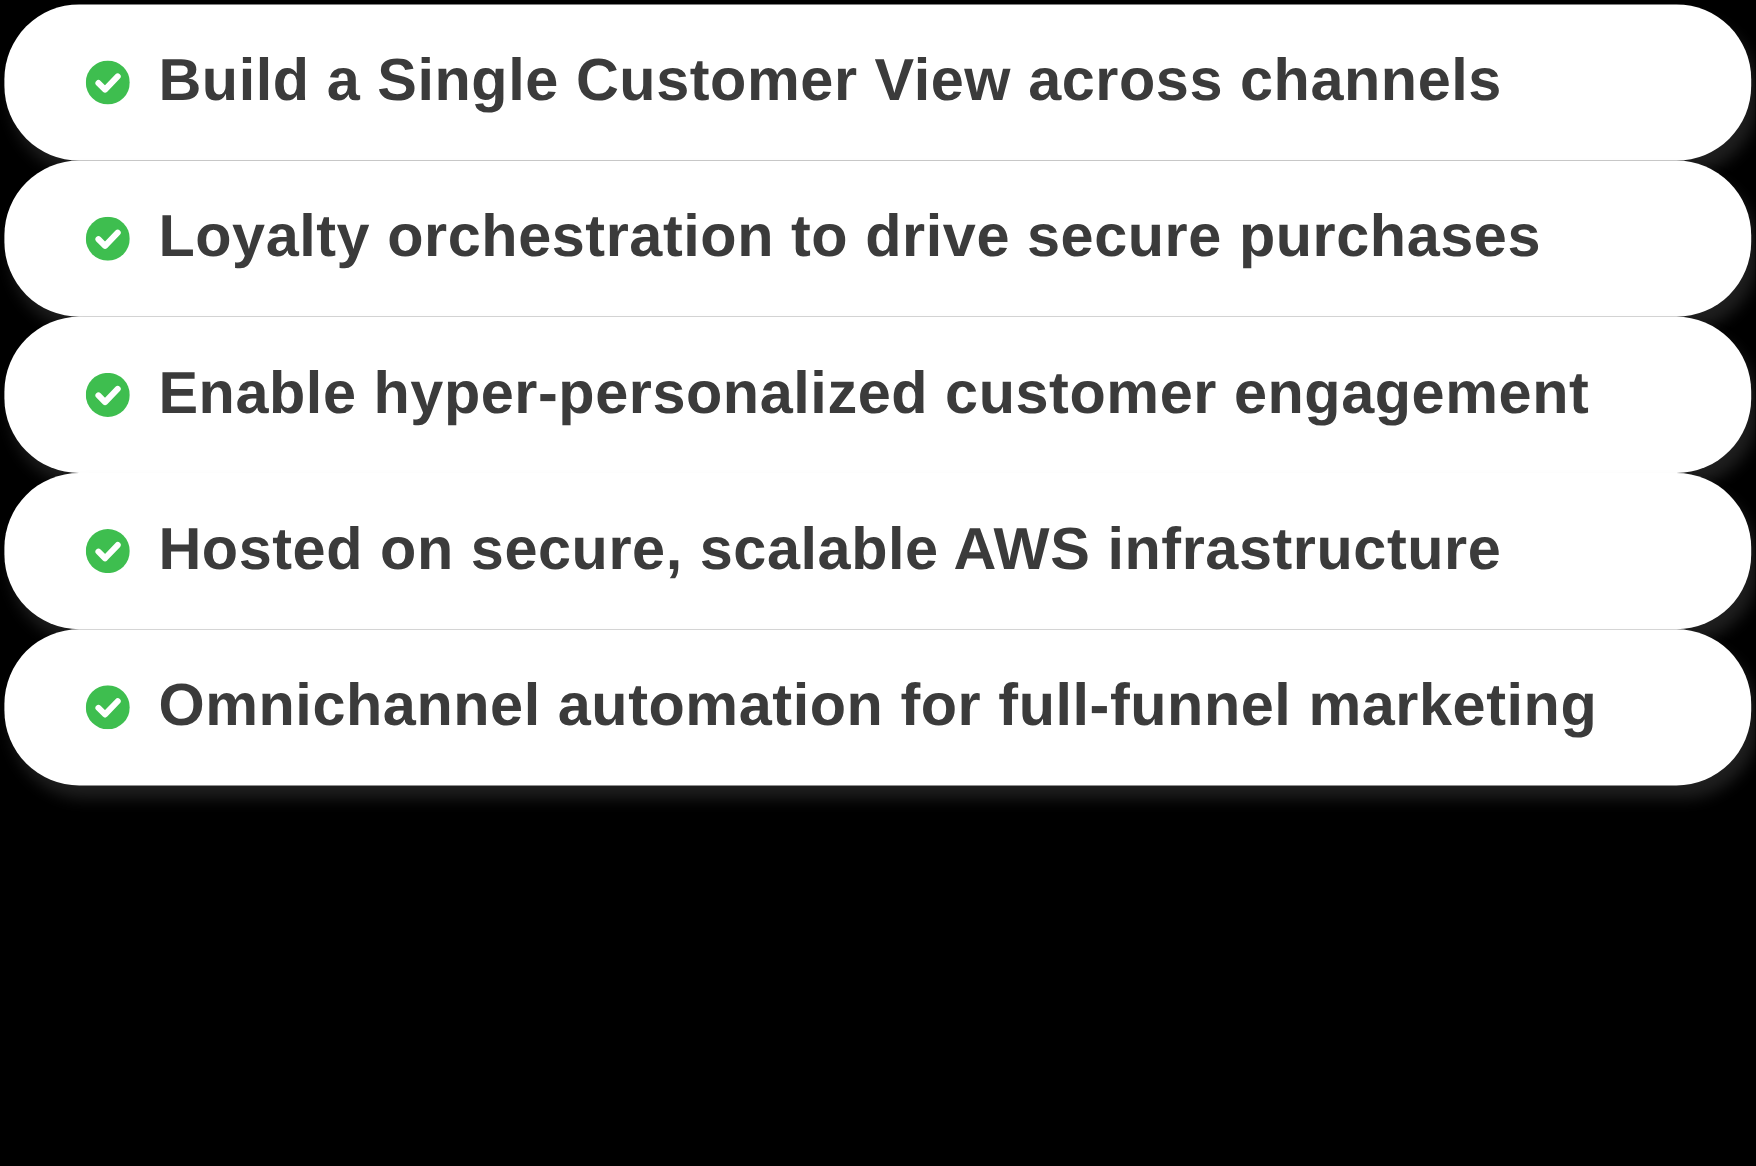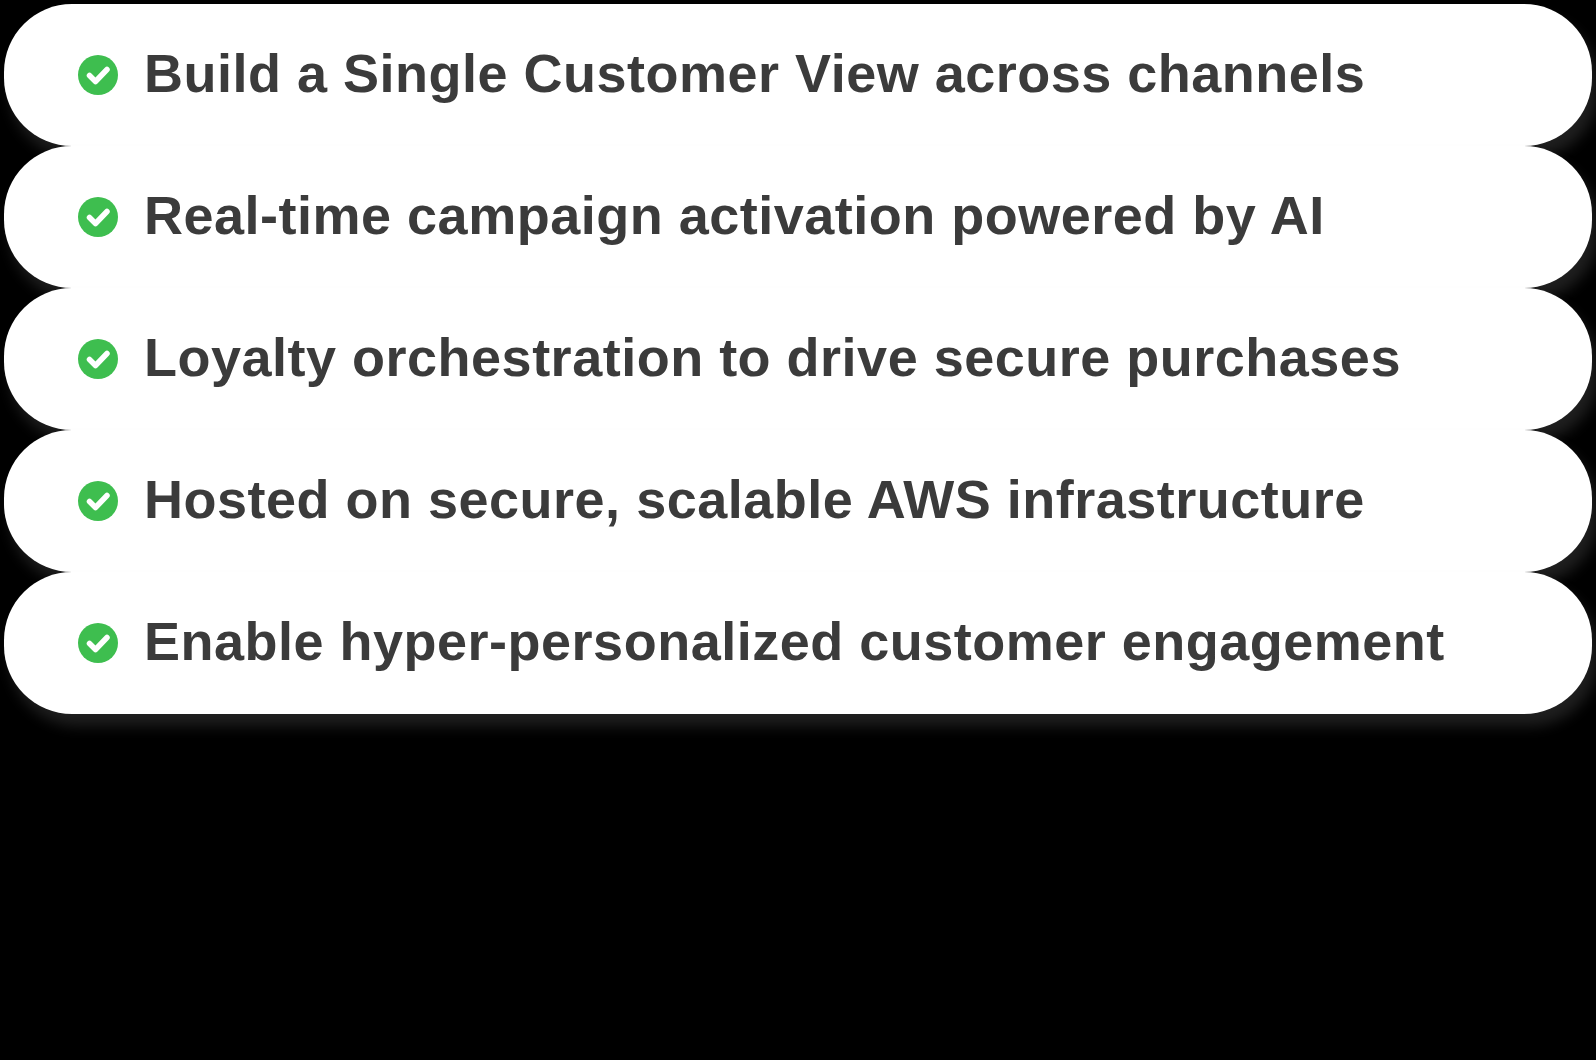--- a/index.html
+++ b/index.html
@@ -53,54 +53,54 @@
   <div class="feature-card">
     <span class="check-icon">
       <svg viewBox="0 0 40 40" width="40" height="40">
         <circle cx="20" cy="20" r="20" fill="#3ebe4f"></circle>
         <path d="M11.5 20.5 L17.5 26.5 L29 14.5" fill="none" stroke="#ffffff" stroke-width="5.5" stroke-linecap="round" stroke-linejoin="round"></path>
       </svg>
     </span>
     <span class="feature-label">Build a Single Customer View across channels</span>
   </div>
 
+
   <div class="feature-card">
     <span class="check-icon">
       <svg viewBox="0 0 40 40" width="40" height="40">
         <circle cx="20" cy="20" r="20" fill="#3ebe4f"></circle>
         <path d="M11.5 20.5 L17.5 26.5 L29 14.5" fill="none" stroke="#ffffff" stroke-width="5.5" stroke-linecap="round" stroke-linejoin="round"></path>
       </svg>
     </span>
-    <span class="feature-label">Real-time campaign activation powered by AI</span>
+    <span class="feature-label">Loyalty orchestration to drive secure purchases</span>
   </div>
 
   <div class="feature-card">
     <span class="check-icon">
       <svg viewBox="0 0 40 40" width="40" height="40">
         <circle cx="20" cy="20" r="20" fill="#3ebe4f"></circle>
         <path d="M11.5 20.5 L17.5 26.5 L29 14.5" fill="none" stroke="#ffffff" stroke-width="5.5" stroke-linecap="round" stroke-linejoin="round"></path>
       </svg>
     </span>
-    <span class="feature-label">Loyalty orchestration to drive secure purchases</span>
+    <span class="feature-label">Enable hyper-personalized customer engagement</span>
   </div>
 
   <div class="feature-card">
     <span class="check-icon">
       <svg viewBox="0 0 40 40" width="40" height="40">
         <circle cx="20" cy="20" r="20" fill="#3ebe4f"></circle>
         <path d="M11.5 20.5 L17.5 26.5 L29 14.5" fill="none" stroke="#ffffff" stroke-width="5.5" stroke-linecap="round" stroke-linejoin="round"></path>
       </svg>
     </span>
     <span class="feature-label">Hosted on secure, scalable AWS infrastructure</span>
   </div>
 
   <div class="feature-card">
     <span class="check-icon">
       <svg viewBox="0 0 40 40" width="40" height="40">
         <circle cx="20" cy="20" r="20" fill="#3ebe4f"></circle>
         <path d="M11.5 20.5 L17.5 26.5 L29 14.5" fill="none" stroke="#ffffff" stroke-width="5.5" stroke-linecap="round" stroke-linejoin="round"></path>
       </svg>
     </span>
-    <span class="feature-label">Enable hyper-personalized customer engagement</span>
+    <span class="feature-label">Omnichannel automation for full-funnel marketing</span>
   </div>
-
 
 </div>
 
 </body></html>

